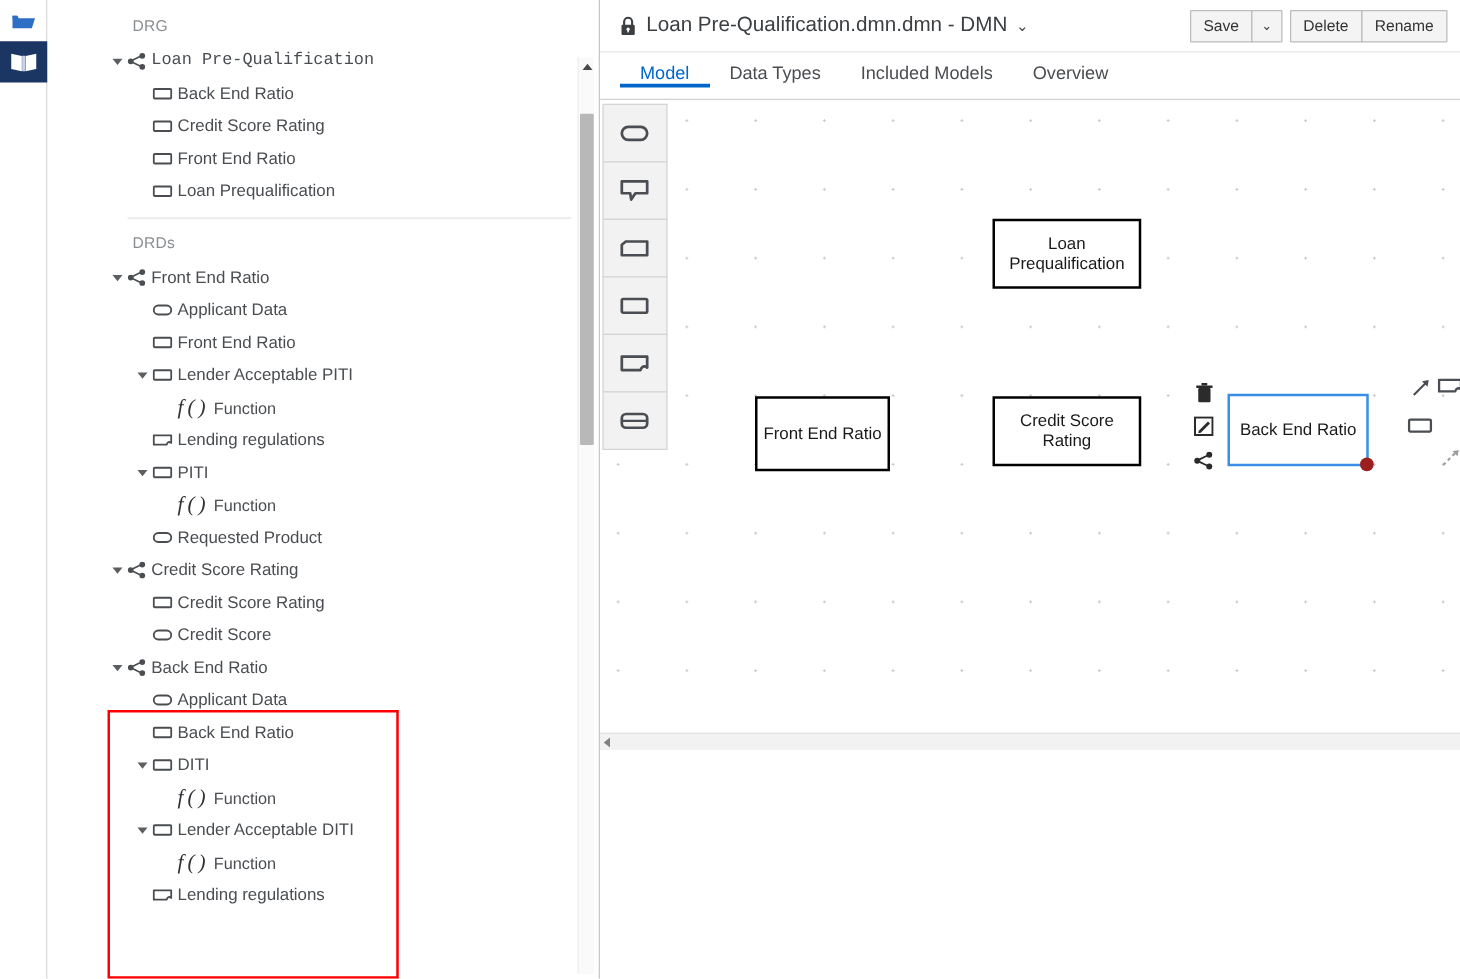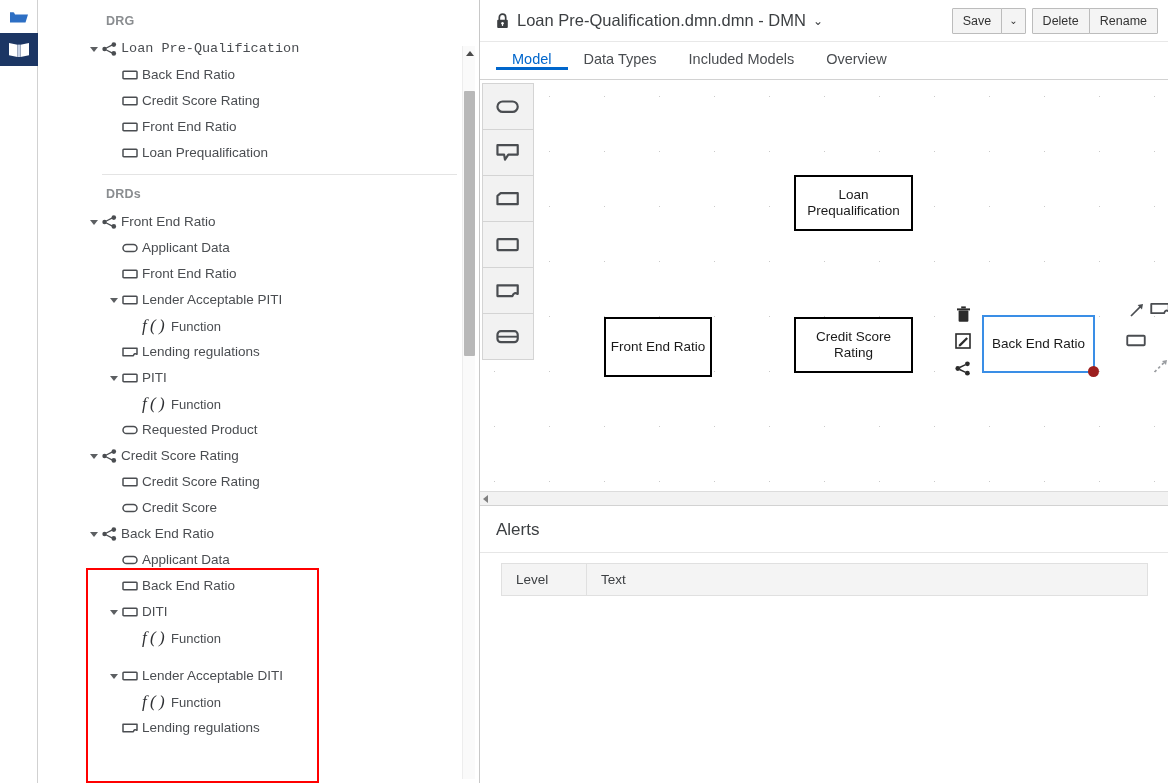--- a/index.html
+++ b/index.html
@@ -35,21 +35,21 @@
   #nav-title { font-size: 17px; color: #3c3f42; font-weight: 400; flex: 1; }
   #collapse-btn {
     width: 26px; height: 26px; border: 1px solid #bbb; background: #f5f5f5;
     display: flex; align-items: center; justify-content: center;
     cursor: pointer; font-size: 12px; color: #333; border-radius: 1px;
   }
   #nav-body {
     flex: 1; overflow: hidden; position: relative; padding: 14px 0 0 0;
   }
   .section-label {
-    font-size: 12.5px; font-weight: bold; color: #8a8d90;
+    font-size: 12.5px; font-weight: normal; color: #8a8d90;
     padding: 0 0 8px 68px; letter-spacing: .2px;
   }
   .divider { height: 1px; background: #e4e4e4; margin: 8px 22px 12px 64px; }
   .tree-row {
     display: flex; align-items: center; height: 26px;
     font-size: 13.5px; color: #4a4d51; white-space: nowrap; cursor: pointer;
   }
   .tw { width: 16px; flex: 0 0 16px; display: flex;
         align-items: center; justify-content: center; }
   .tw .tri {
@@ -417,21 +417,21 @@
       <rect x="1" y="2.2" width="14" height="7.6" rx="0.8" fill="none" stroke="#4a4d51" stroke-width="1.5"></rect>
               </svg>
             </span>
             <span class="tlabel">DITI</span>
           </div>
           <div class="tree-row" style="padding-left: 88px;">
             <span class="tw"></span>
             <span class="fx">f ( )</span>
             <span class="tlabel fn-label">Function</span>
           </div>
-          <div class="tree-row" style="padding-left: 68px; margin-top: 12px;">
+          <div class="tree-row" style="padding-left: 68px;">
             <span class="tw">
               <i class="tri"></i>
             </span>
             <span class="ticon">
               <svg width="16" height="12" viewBox="0 0 16 12">
       <rect x="1" y="2.2" width="14" height="7.6" rx="0.8" fill="none" stroke="#4a4d51" stroke-width="1.5"></rect>
               </svg>
             </span>
             <span class="tlabel">Lender Acceptable DITI</span>
           </div>
@@ -622,24 +622,15 @@
               </span>
             </div>
           </div>
       </div>
     </div>
 
     <div id="canvas-hsb">
       <i></i>
     </div>
 
-    <div id="alerts">
-      <div id="alerts-title">Alerts</div>
-      <div id="alerts-table">
-        <div class="alerts-head">
-          <div class="ah-cell level">Level</div>
-          <div class="ah-cell">Text</div>
-        </div>
-      </div>
-    </div>
 
   </div>
 </div>
 
 </body></html>

